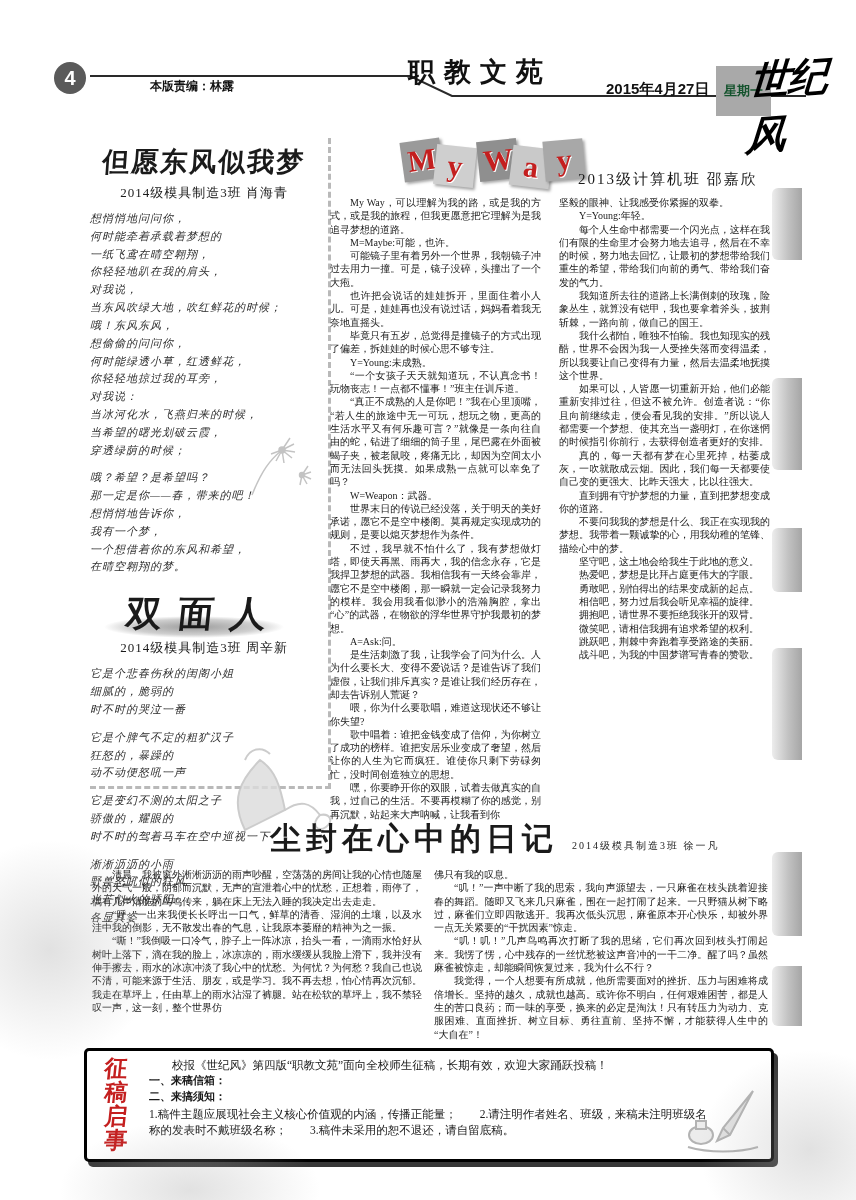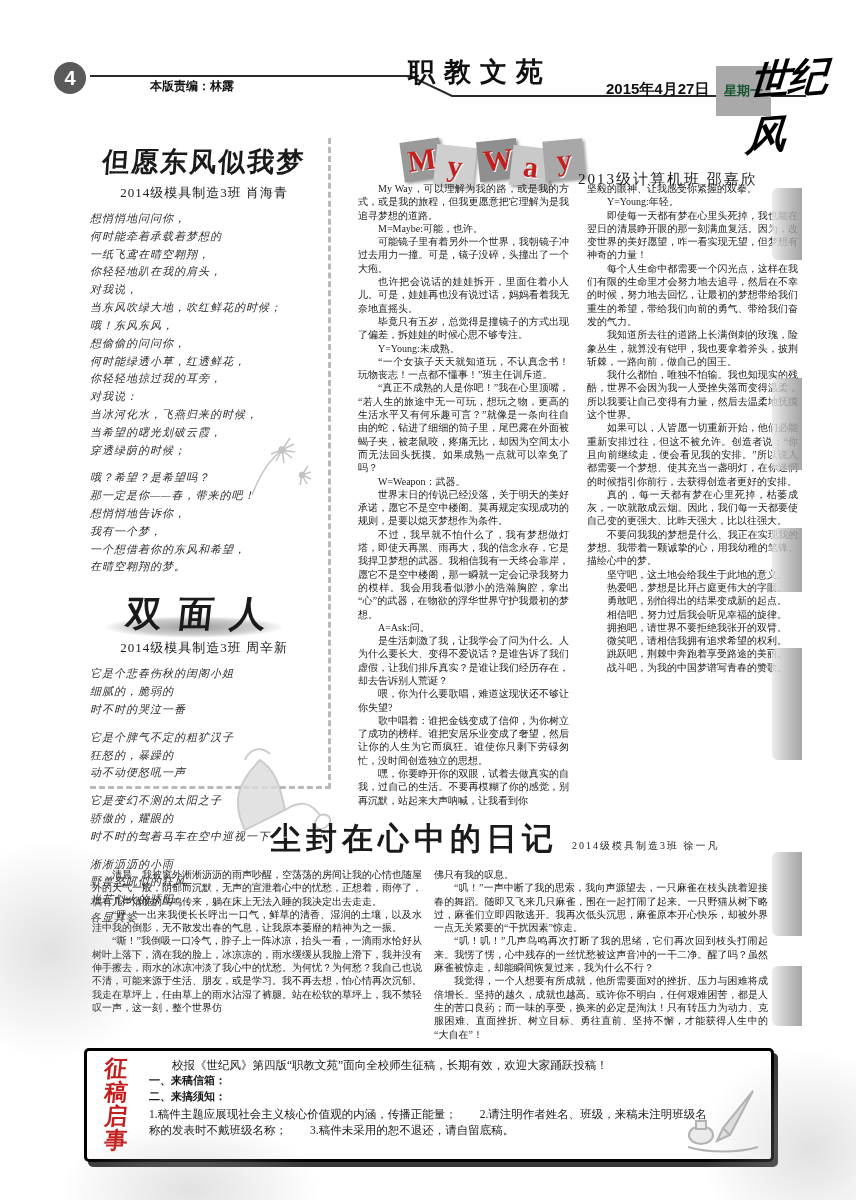--- a/index.html
+++ b/index.html
@@ -30,21 +30,21 @@
             background:radial-gradient(closest-side,#9d9d9d,#cfcfcf 70%,rgba(255,255,255,0));}
   .p2title{position:relative;font-weight:bold;font-size:36px;letter-spacing:16px;transform:skewX(-6deg);margin:0;}
   
   .essay{position:absolute;left:330px;top:138px;width:440px;}
   .mw-logo{position:absolute;left:72px;top:2px;display:flex;align-items:flex-start;}
   .mw-tile{width:40px;height:40px;margin-right:-7px;display:flex;align-items:center;justify-content:center;
            box-shadow:2px 2px 3px rgba(0,0,0,.35);font:bold 30px "Liberation Serif",serif;}
   .mw-tile span{color:#c41f1f;text-shadow:1px 1px 0 #fff;}
   .mw-sp{width:10px;}
   .essay-author{position:absolute;left:248px;top:32px;font-size:15px;letter-spacing:2px;}
-  .essay-cols{position:absolute;top:44px;left:0;width:440px;height:632px;overflow:hidden;margin-left:28px;}
+  .essay-cols{position:absolute;top:58px;left:0;width:440px;height:632px;overflow:hidden;}
   .ecol{position:absolute;top:0;width:211px;height:632px;overflow:hidden;text-align:justify;}
   .ecol p{margin:0;font-size:10px;line-height:1.33;text-indent:2em;}
   .ecol.c1{left:0;}
   .ecol.c2{left:229px;}
   .no-first-indent p:first-child{text-indent:0;}
   
   .diary{position:absolute;left:92px;top:818px;width:676px;}
   .diary-head{white-space:nowrap;margin-left:178px;}
   .diary-title{display:inline;font-weight:bold;font-size:31px;letter-spacing:5px;transform:skewX(-4deg);}
   .diary-author{display:inline;font-size:10px;letter-spacing:2px;margin-left:10px;}
@@ -190,26 +190,26 @@
           <p class="">不过，我早就不怕什么了，我有梦想做灯塔，即使天再黑、雨再大，我的信念永存，它是我捍卫梦想的武器。我相信我有一天终会靠岸，愿它不是空中楼阁，那一瞬就一定会记录我努力的模样。我会用我看似渺小的浩瀚胸腔，拿出“心”的武器，在物欲的浮华世界守护我最初的梦想。</p>
           <p class="">A=Ask:问。</p>
           <p class="">是生活刺激了我，让我学会了问为什么。人为什么要长大、变得不爱说话？是谁告诉了我们虚假，让我们排斥真实？是谁让我们经历存在，却去告诉别人荒诞？</p>
           <p class="">喂，你为什么要歌唱，难道这现状还不够让你失望?</p>
           <p class="">歌中唱着：谁把金钱变成了信仰，为你树立了成功的榜样。谁把安居乐业变成了奢望，然后让你的人生为它而疯狂。谁使你只剩下劳碌匆忙，没时间创造独立的思想。</p>
           <p class="">嘿，你要睁开你的双眼，试着去做真实的自我，过自己的生活。不要再模糊了你的感觉，别再沉默，站起来大声呐喊，让我看到你</p>
         </div>
       <div class="ecol c2 no-first-indent">
           <p class="">坚毅的眼神、让我感受你紧握的双拳。</p>
           <p class="">Y=Young:年轻。</p>
-          <p class="">即使每一天都有梦在心里头死掉，我也能在翌日的清晨睁开眼的那一刻满血复活。因为，改变世界的美好愿望，咋一看实现无望，但梦想有神奇的力量！</p>
           <p class="">每个人生命中都需要一个闪光点，这样在我们有限的生命里才会努力地去追寻，然后在不幸的时候，努力地去回忆，让最初的梦想带给我们重生的希望，带给我们向前的勇气、带给我们奋发的气力。</p>
           <p class="">我知道所去往的道路上长满倒刺的玫瑰，险象丛生，就算没有铠甲，我也要拿着斧头，披荆斩棘，一路向前，做自己的国王。</p>
           <p class="">我什么都怕，唯独不怕输。我也知现实的残酷，世界不会因为我一人受挫失落而变得温柔，所以我要让自己变得有力量，然后去温柔地抚摸这个世界。</p>
           <p class="">如果可以，人皆愿一切重新开始，他们必能重新安排过往，但这不被允许。创造者说：“你且向前继续走，便会看见我的安排。”所以说人都需要一个梦想、使其充当一盏明灯，在你迷惘的时候指引你前行，去获得创造者更好的安排。</p>
           <p class="">真的，每一天都有梦在心里死掉，枯萎成灰，一吹就散成云烟。因此，我们每一天都要使自己变的更强大、比昨天强大，比以往强大。</p>
+          <p class="">直到拥有守护梦想的力量，直到把梦想变成你的道路。</p>
           <p class="">不要问我我的梦想是什么、我正在实现我的梦想。我带着一颗诚挚的心，用我幼稚的笔锋、描绘心中的梦。</p>
           <p class="">坚守吧，这土地会给我生于此地的意义。</p>
           <p class="">热爱吧，梦想是比拜占庭更伟大的字眼。</p>
           <p class="">勇敢吧，别怕得出的结果变成新的起点。</p>
           <p class="">相信吧，努力过后我会听见幸福的旋律。</p>
           <p class="">拥抱吧，请世界不要拒绝我张开的双臂。</p>
           <p class="">微笑吧，请相信我拥有追求希望的权利。</p>
           <p class="">跳跃吧，荆棘中奔跑着享受路途的美丽。</p>
           <p class="">战斗吧，为我的中国梦谱写青春的赞歌。</p>
         </div>

